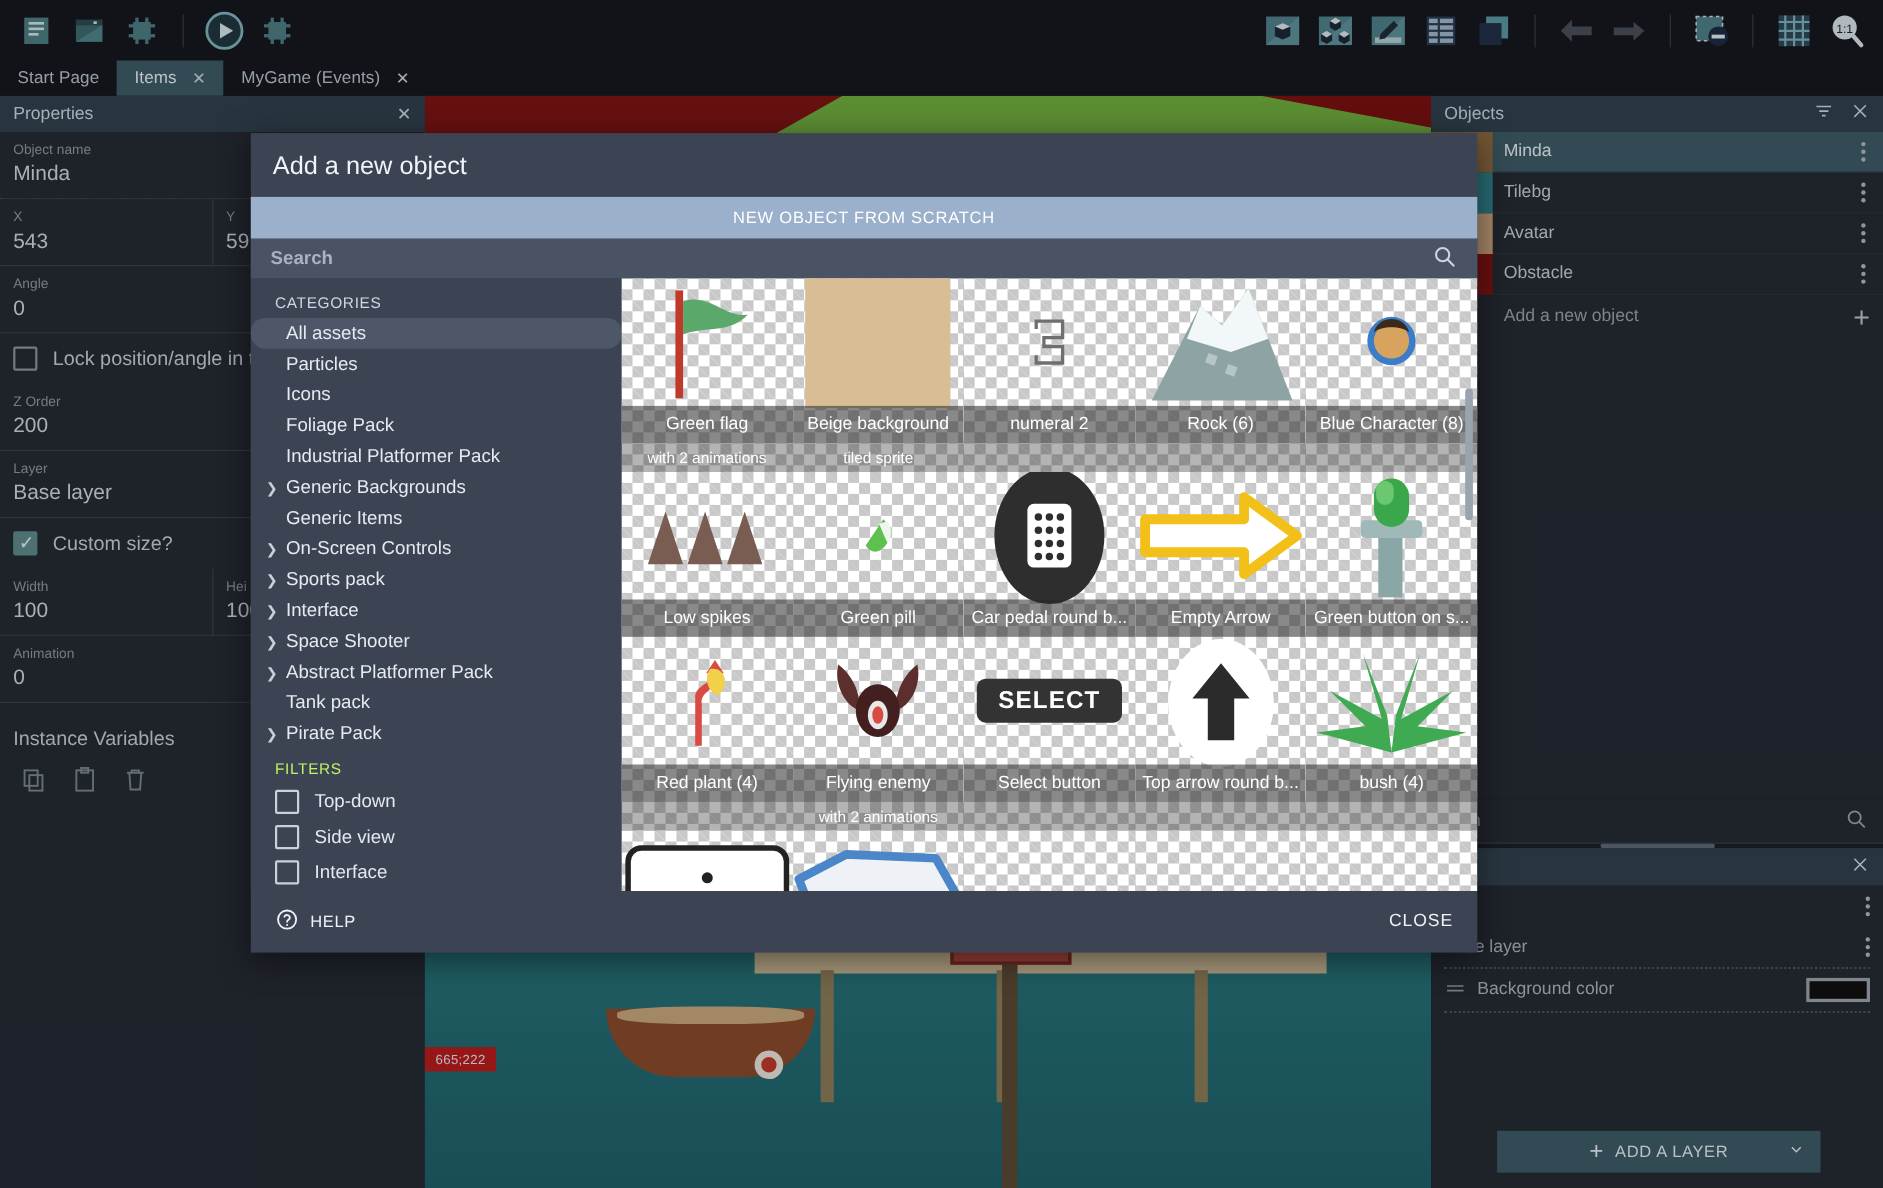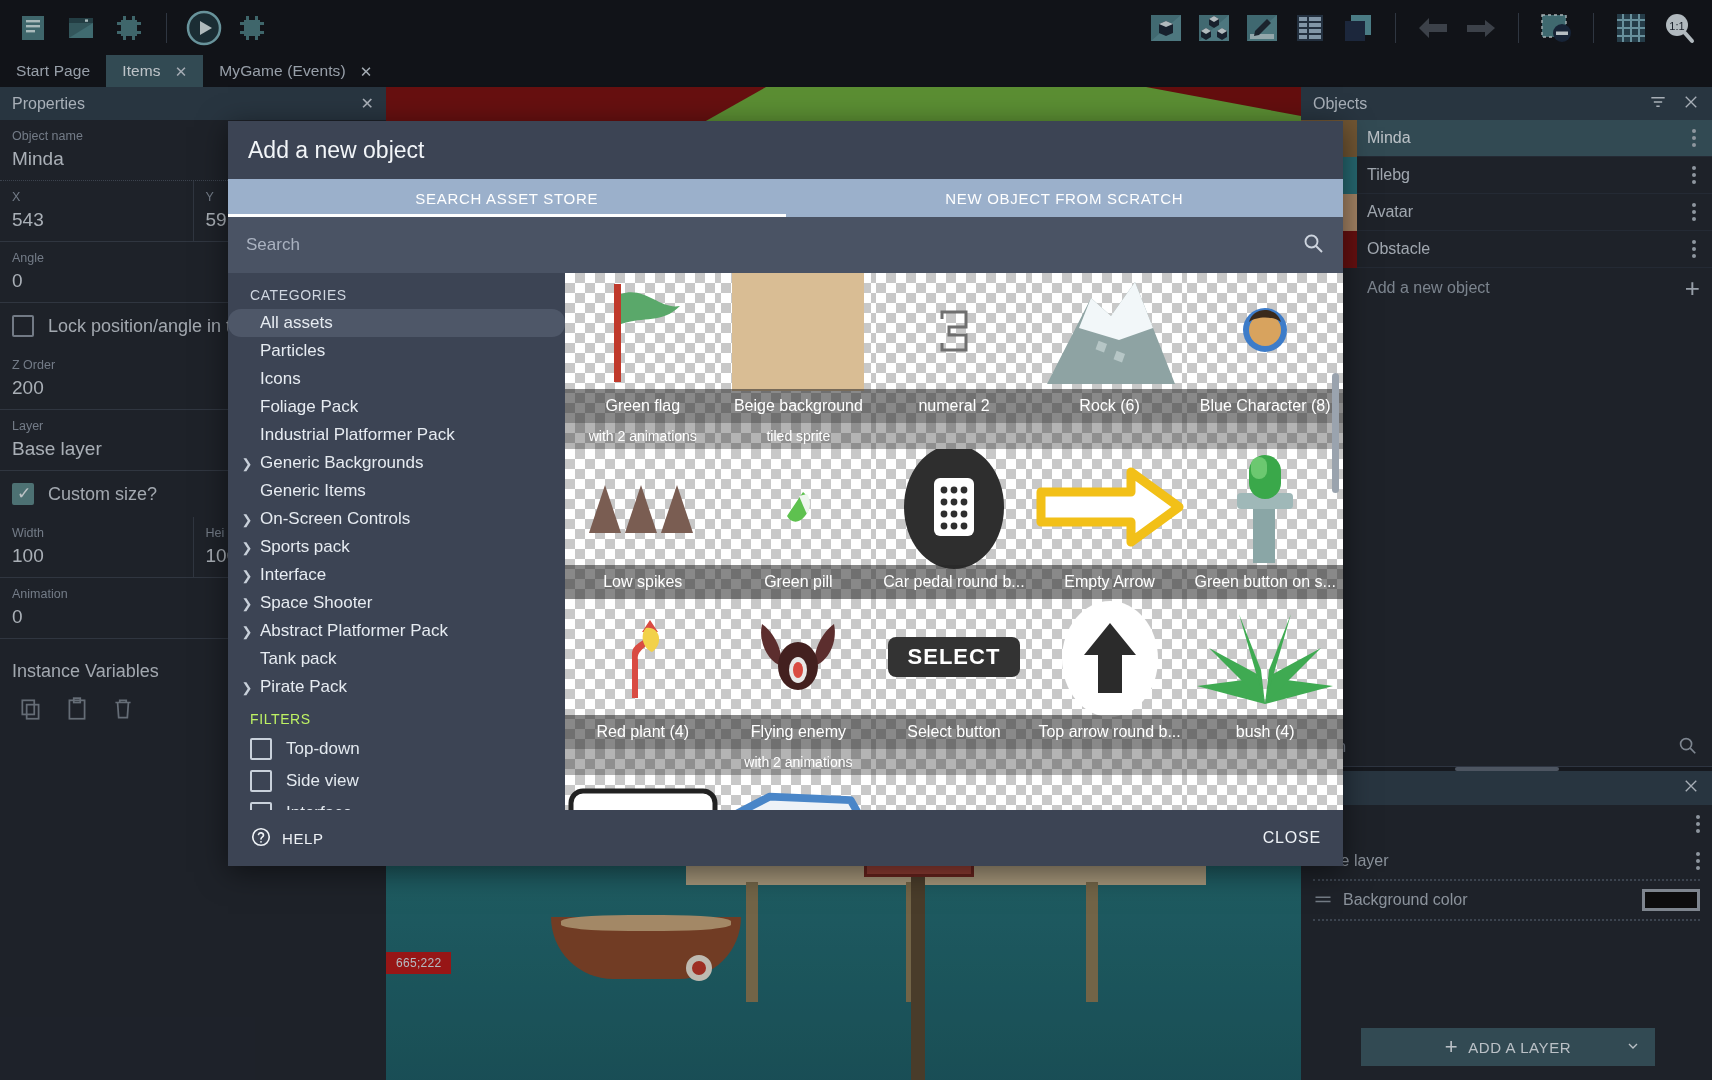--- a/index.html
+++ b/index.html
@@ -150,22 +150,22 @@
     position:absolute; left:228px; top:121px; width:1115px; height:745px;
     background:#3c4454; box-shadow:0 6px 28px rgba(0,0,0,.5);
     display:flex; flex-direction:column;
   }
   #modal-title{ height:58px; display:flex; align-items:center; padding:0 20px;
                 font-size:23px; color:#f2f5f8; }
   #modal-tabs{ height:38px; background:#9bb0cb; display:flex; }
   .mtab{ flex:1; display:flex; align-items:center; justify-content:center;
          font-size:15px; color:#ffffff; letter-spacing:.7px; position:relative; cursor:pointer; }
   .mtab.active:after{ content:""; position:absolute; left:0; right:0; bottom:0; height:3px; background:#fff; }
-  #modal-search{ height:56px; background:#4a5364; display:flex; align-items:center;
-                 padding:0 18px; color:#aab2c0; font-size:17px; }
+  #modal-search{ height:36px; background:#4a5364; display:flex; align-items:center;
+                 padding:0 18px; color:#aab2c0; font-size:17px;font-weight:bold; }
   #modal-search .mag{ margin-left:auto; }
   #modal-body{ flex:1; display:flex; min-height:0; }
   #cats{ width:337px; background:#3c4454; padding:14px 0 0 0; overflow:hidden; }
   .cathead{ font-size:14px; color:#cfd6e0; letter-spacing:.6px; padding:0 0 6px 22px; }
   .cat{ height:28px; display:flex; align-items:center; font-size:17px; color:#e6ebf1; padding-left:10px; cursor:pointer; }
   .cat .arrow{ width:18px; font-size:13px; color:#c8d0da; text-align:center; }
   .cat .ctext{ padding-left:4px; }
   .cat.sel{ background:#4e5768;border-radius:13px; }
   .filthead{ font-size:14px; color:#bef264; letter-spacing:.6px; padding:10px 0 6px 22px; }
   .filt{ display:flex; align-items:center; gap:14px; padding:5px 0 5px 22px; font-size:17px; color:#e3e9ef; }
@@ -578,21 +578,20 @@
     <div class="tab">
       <span>MyGame (Events)</span>
       <span class="x">✕</span>
     </div>
   </div>
 
 <div id="overlay"></div>
 <div id="modal">
   <div id="modal-title">Add a new object</div>
   <div id="modal-tabs">
-      <div class="mtab active">SEARCH ASSET STORE</div>
       <div class="mtab">NEW OBJECT FROM SCRATCH</div>
     </div>
   <div id="modal-search">
     <span>Search</span>
     <span class="mag">
       <svg width="24" height="24" viewBox="0 0 24 24" fill="none" stroke="#cdd4de" stroke-width="1.9">
           <circle cx="10.5" cy="10.5" r="6"></circle>
           <path d="M15 15L21 21"></path>
         </svg>
     </span>

